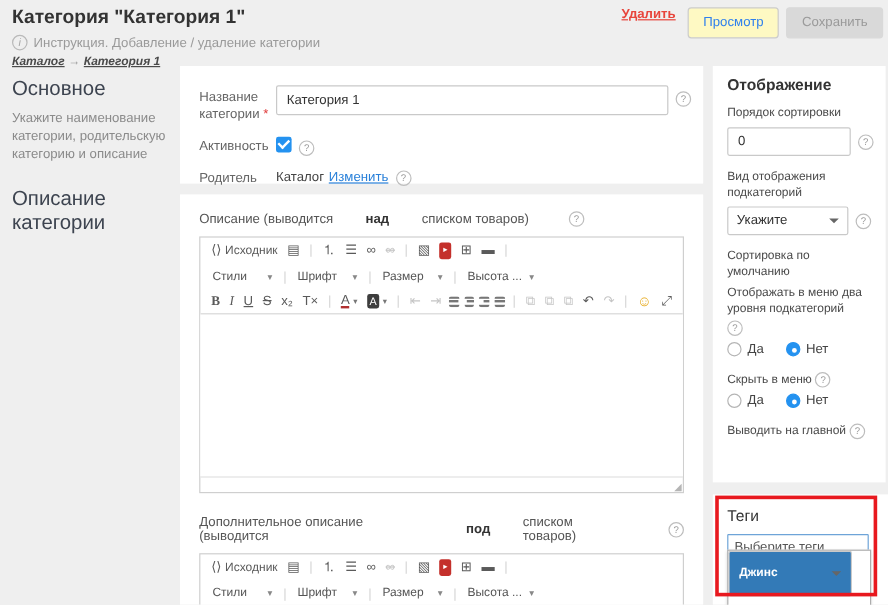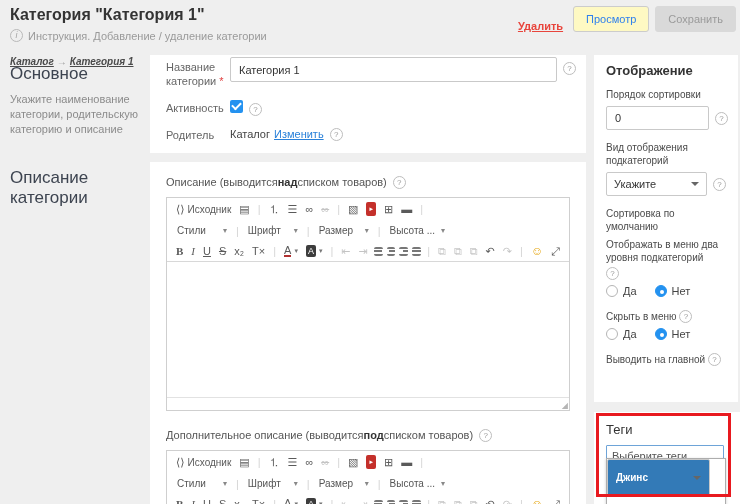--- a/index.html
+++ b/index.html
@@ -5,39 +5,39 @@
   * { margin:0; padding:0; box-sizing:border-box; }
   html,body { width:740px; height:504px; overflow:hidden; }
   body { background:#efefef; font-family:"Liberation Sans", sans-serif; color:#333; position:relative; }
 
   
   .hdr-title { position:absolute; left:10px; top:6px; font-size:16px; font-weight:700; color:#333; }
   .hdr-sub { position:absolute; left:10px; top:29px; font-size:11px; color:#9a9a9a; display:flex; align-items:center; gap:5px; }
   .info-ic { width:13px; height:13px; border:1px solid #b9b9b9; border-radius:50%; color:#a7a7a7;
              font-size:9px; line-height:11px; text-align:center; font-style:italic; display:inline-block; }
   .info-ic::before { content:"i"; }
-  .crumbs { position:absolute; left:10px; top:56px; font-size:10px; font-style:italic; color:#4a4a4a; }
+  .crumbs { position:absolute; left:10px; top:46px; font-size:10px; font-style:italic; color:#4a4a4a; }
   .crumbs a { color:#4a4a4a; text-decoration:underline; font-weight:700; }
   .crumb-sep { color:#999; font-style:normal; margin:0 3px; }
 
-  .actions { position:absolute; right:4px; top:6px; display:flex; align-items:flex-end; gap:6px; }
+  .actions { position:absolute; right:4px; top:6px; display:flex; align-items:flex-start; gap:6px; }
   .del-link { font-size:11px; font-weight:700; color:#e8453c; text-decoration:underline; margin-right:4px; }
   .btn { font-size:11px; border-radius:3px; padding:6px 12px; border:1px solid #ccc; cursor:pointer; }
   .btn-preview { background:#fef9c3; color:#2f80ed; }
   .btn-save { background:#d9d9d9; color:#9a9a9a; border-color:#d9d9d9; }
 
   
   .sec-h { font-size:17px; color:#3d4450; }
   .left-main { position:absolute; left:10px; top:64px; width:135px; }
   .left-main p { font-size:11px; color:#8b8b8b; margin-top:8px; line-height:1.35; }
-  .left-desc { position:absolute; left:10px; top:168px; width:130px; }
+  .left-desc { position:absolute; left:10px; top:156px; width:130px; }
 
   
   .panel { background:#fff; position:absolute; }
-  .p-form { left:150px; top:55px; width:436px; height:98px; padding:2px 10px 10px 16px; }
+  .p-form { left:150px; top:55px; width:436px; height:98px; padding:16px 10px 10px 16px; }
   .p-edit { left:150px; top:162px; width:436px; height:342px; padding:14px 16px; overflow:hidden; }
   .sb1 { left:594px; top:55px; width:144px; height:347px; padding:8px 12px; overflow:hidden; }
   .sb2 { left:594px; top:412px; width:146px; height:92px; padding:10px 12px; overflow:visible; }
 
   
   .frow { display:flex; align-items:flex-start; margin-bottom:9px; }
   .flabel { width:64px; min-width:64px; font-size:11px; color:#666; line-height:1.3; padding-top:3px; }
   .req { color:#e04040; }
   .txt-input { border:1px solid #c9c9c9; border-radius:2px; background:#fff; height:25px; font-size:11px;
                color:#333; padding:0 8px; font-family:"Liberation Sans",sans-serif; }
@@ -45,21 +45,21 @@
   .q-ic { width:13px; height:13px; min-width:13px; border:1px solid #bdbdbd; border-radius:50%; color:#9a9a9a;
           font-size:8px; line-height:12px; text-align:center; display:inline-block; margin-left:6px; margin-top:5px;}
   .q-ic::before { content:"?"; }
   .cb { width:13px; height:13px; background:#2492f0; border-radius:2px; position:relative; display:inline-block; margin-top:2px;}
   .cb::after { content:""; position:absolute; left:2px; top:2px; width:7px; height:4px;
                border-left:2px solid #fff; border-bottom:2px solid #fff; transform:rotate(-45deg); }
   .parent-val { font-size:11px; color:#444; padding-top:3px; }
   .chg-link { color:#2980d9; text-decoration:underline; margin-left:4px; }
 
   
-  .ed-label { font-size:11px; color:#555; display:flex; align-items:flex-start; }
+  .ed-label { font-size:11px; color:#555; display:flex; align-items:center;gap:27px; }
   .ed-label b { color:#333; }
   .ed-label .q-ic { margin-top:0; }
   .editor { border:1px solid #cfcfcf; margin-top:8px; background:#fff; }
   .tbrow { display:flex; align-items:center; flex-wrap:nowrap; padding:3px 6px; gap:2px; overflow:hidden; }
   .tb { font-size:10px; color:#5a5a5a; padding:1px 3px; border-radius:2px; cursor:pointer; white-space:nowrap;
         display:inline-flex; align-items:center; gap:3px; }
   .tb .glyph { font-size:11px; line-height:12px; }
   .tb.dis { opacity:.35; }
   .sep { color:#d5d5d5; margin:0 3px; font-size:11px; }
   .dd { font-size:10px; color:#555; padding:2px 4px; min-width:58px; display:inline-flex; justify-content:space-between;

